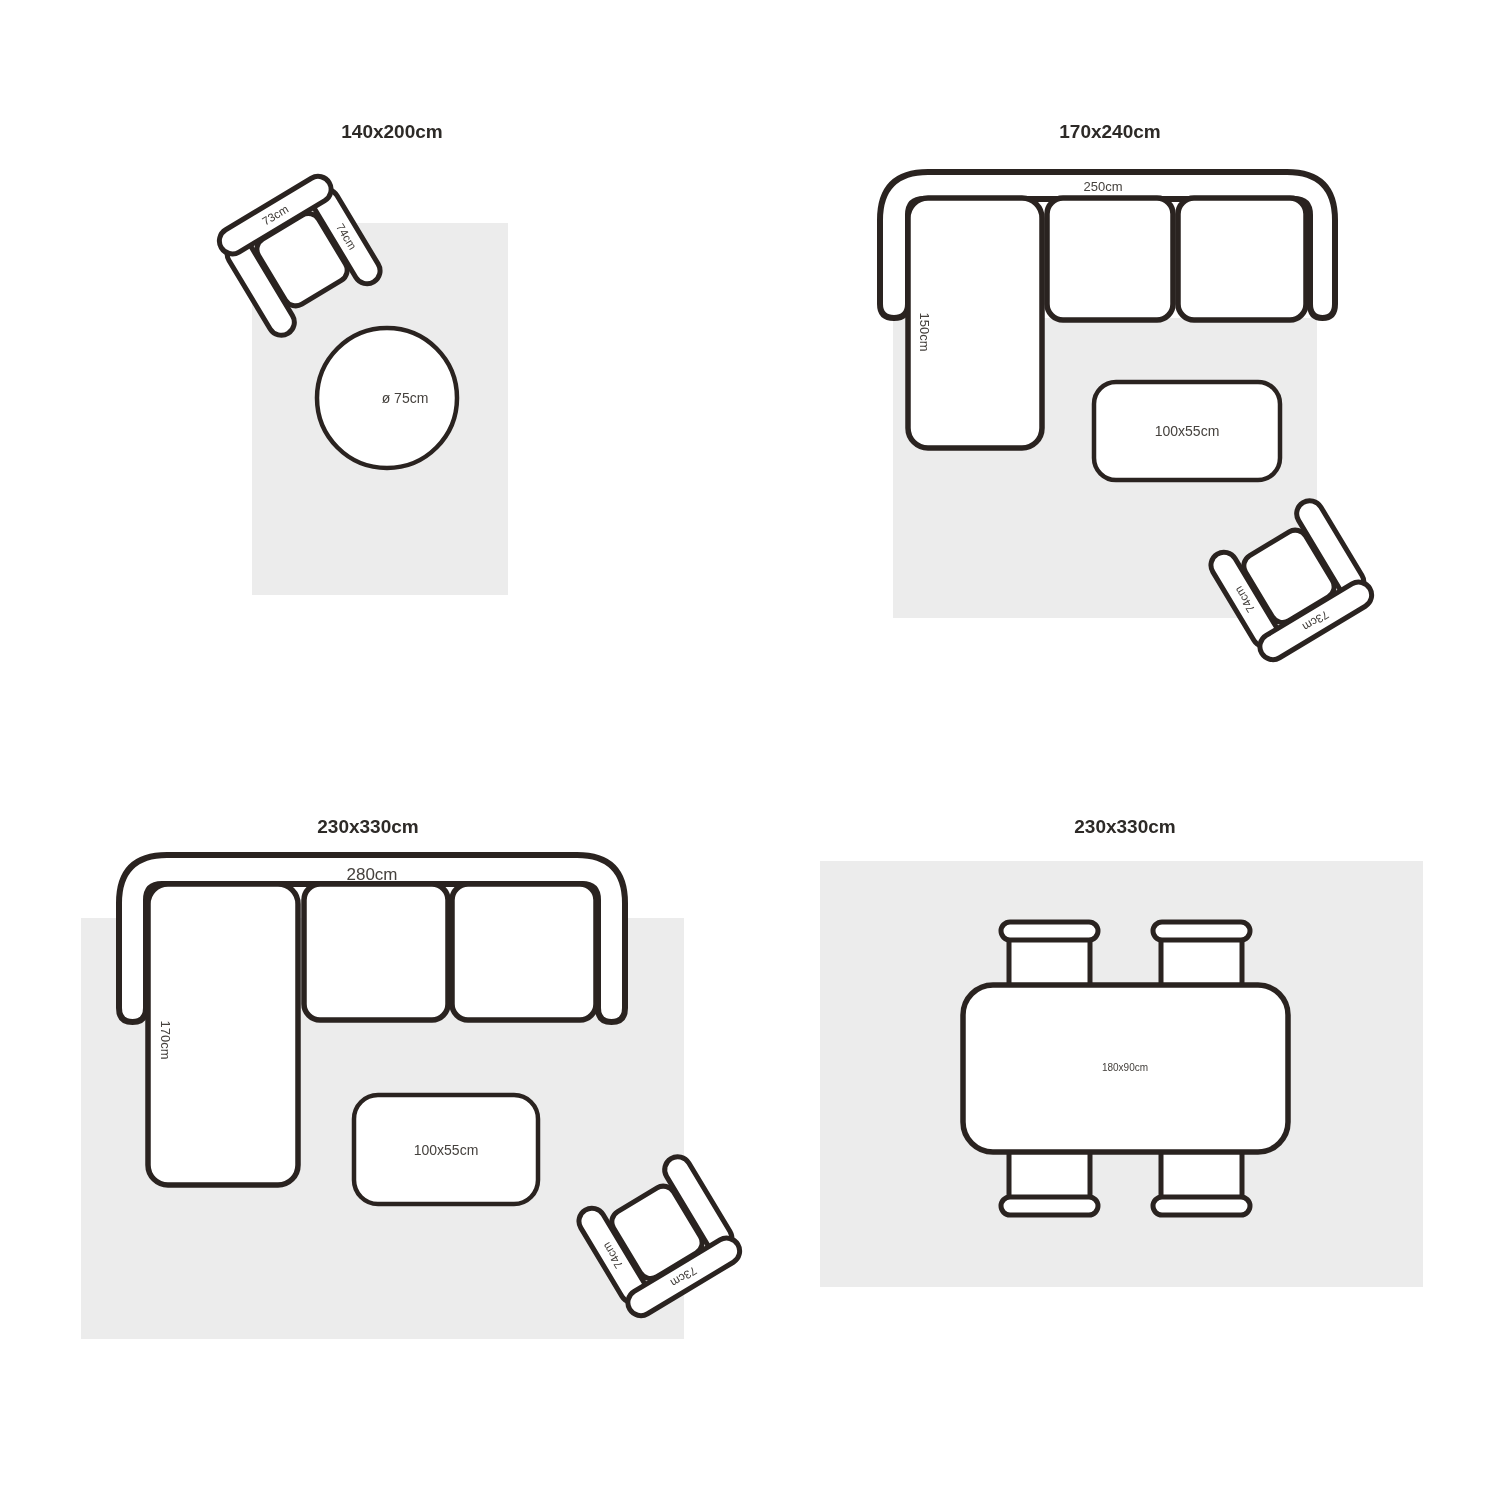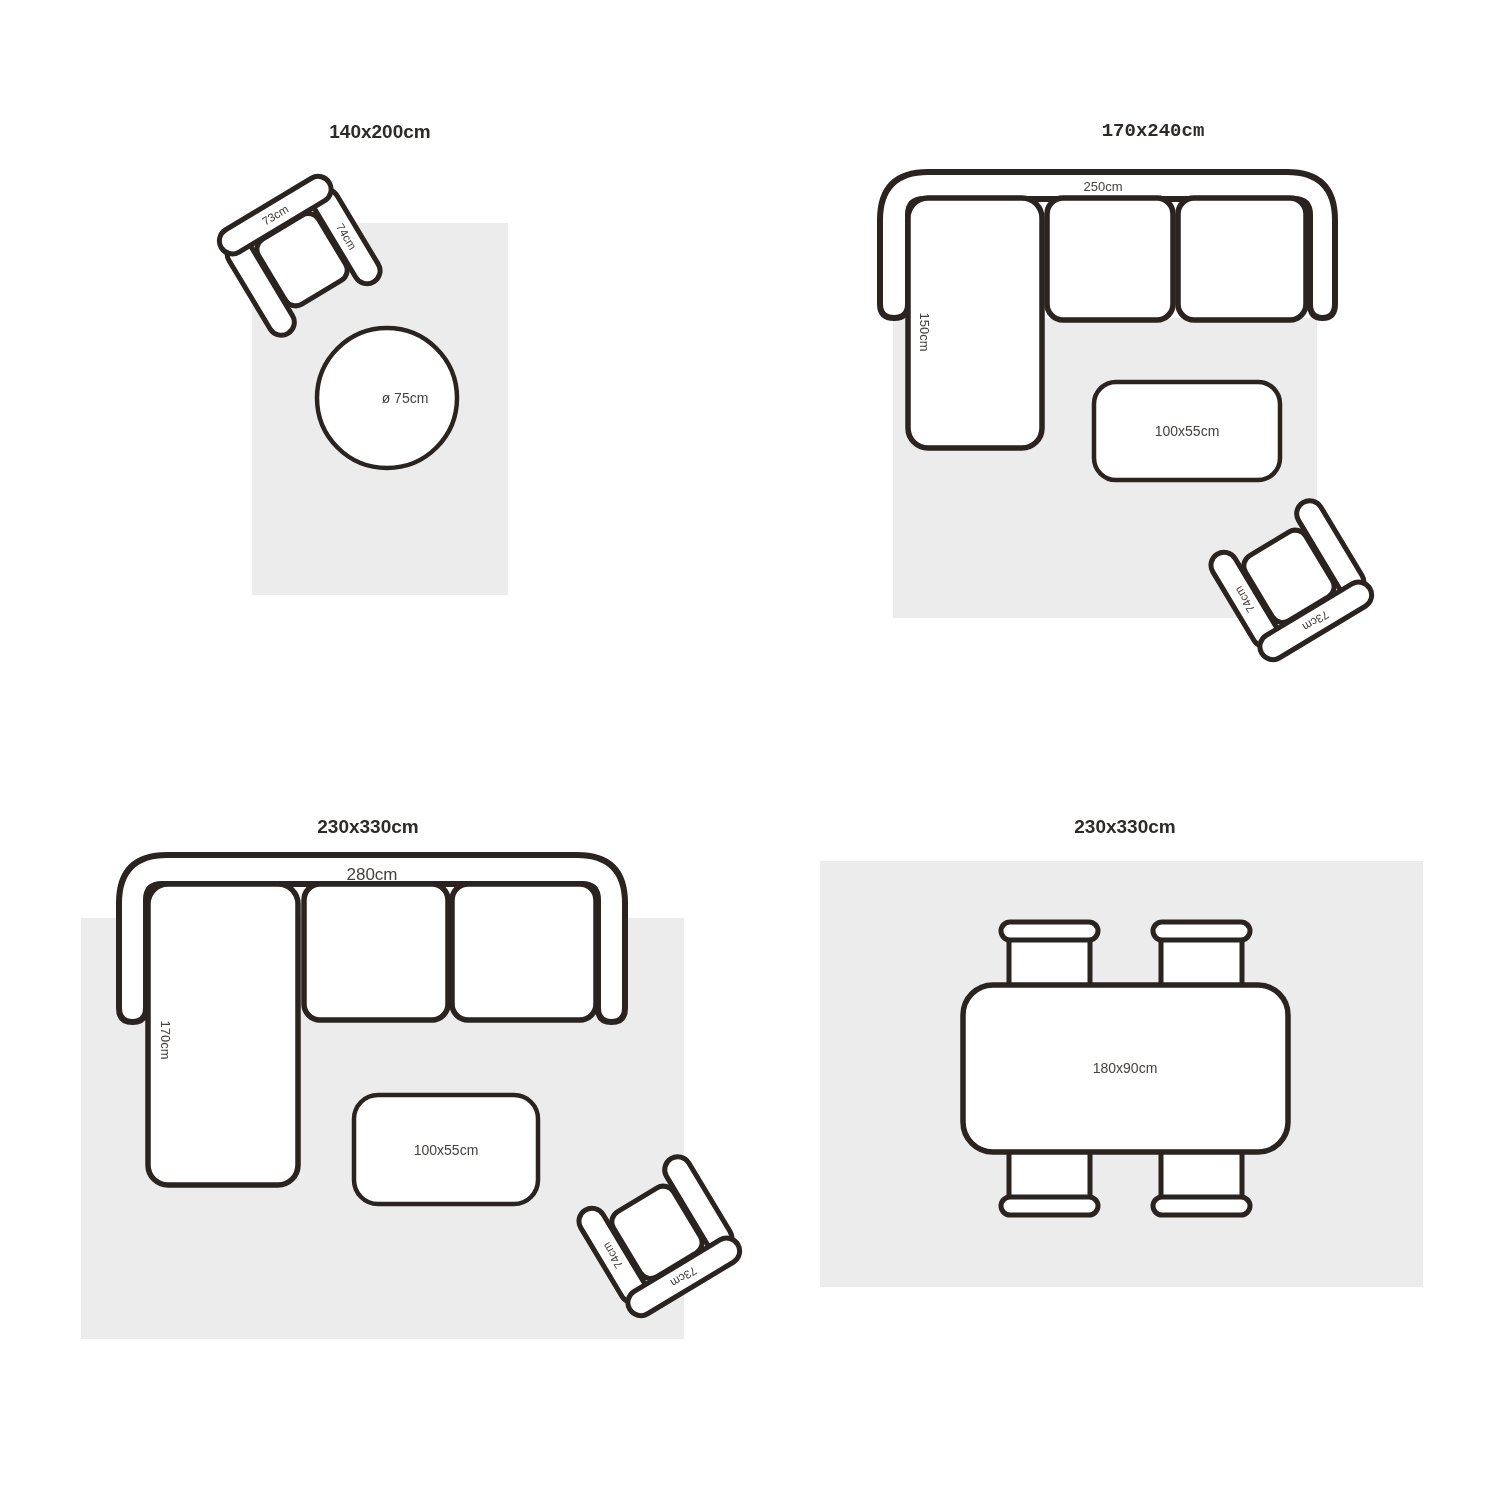--- a/index.html
+++ b/index.html
@@ -99,30 +99,30 @@
       <rect class="furn" x="259" y="396" width="81" height="52" stroke-width="5"></rect>
       <rect class="furn" x="251" y="447" width="97" height="18" rx="9" stroke-width="5"></rect>
     </g>
     <g>
       <rect class="furn" x="411" y="396" width="81" height="52" stroke-width="5"></rect>
       <rect class="furn" x="403" y="447" width="97" height="18" rx="9" stroke-width="5"></rect>
     </g>
     <rect class="furn" x="213" y="235" width="325" height="167" rx="30" stroke-width="5.5"></rect>
   </svg>
 
-  <div class="title" style="left:380px;top:131px;text-align:center;">140x200cm</div>
-  <div class="title" style="left:1153px;top:131px;font-family:Liberation Mono, monospace;">170x240cm</div>
+  <div class="title" style="left:392px;top:131px;text-align:center;">140x200cm</div>
+  <div class="title" style="left:1110px;top:131px;">170x240cm</div>
   <div class="title" style="left:368px;top:826px;">230x330cm</div>
   <div class="title" style="left:1125px;top:826px;">230x330cm</div>
 
   <div class="lbl" style="left:405px;top:398px;font-size:14px;">ø 75cm</div>
 
   <div class="lbl" style="left:1103px;top:186px;font-size:13px;text-align:right;">250cm</div>
   <div class="lbl rot90" style="left:924px;top:332px;font-size:13px;">150cm</div>
   <div class="lbl" style="left:1187px;top:431px;font-size:14px;">100x55cm</div>
 
   <div class="lbl" style="left:372px;top:874px;font-size:17px;">280cm</div>
   <div class="lbl rot90" style="left:165px;top:1040px;font-size:13px;">170cm</div>
   <div class="lbl" style="left:446px;top:1150px;font-size:14px;">100x55cm</div>
 
-  <div class="lbl" style="left:1125px;top:1068px;font-size:14px;">180x90cm</div>
+  <div class="lbl" style="left:1125px;top:1068px;font-size:10px;">180x90cm</div>
 
 </div>
 
 </body></html>

